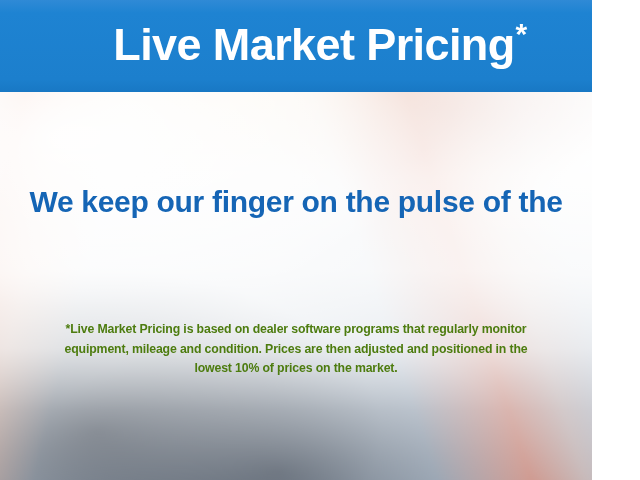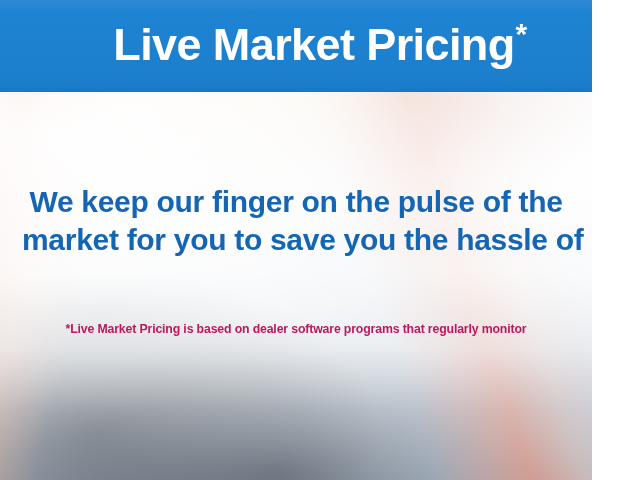--- a/index.html
+++ b/index.html
@@ -111,21 +111,21 @@
     margin-top:7px;
   }
 
   .headline .ln { display:block; white-space:nowrap; }
 
   
   .disclaimer {
     position:absolute;
     left:0; right:0; top:320px;
     text-align:center;
-    color:#be185d;
+    color:#4d7c0f;
     font-size:12.3px;
     font-weight:bold;
     line-height:19.5px;
     letter-spacing:-0.15px;
     padding:0 26px;
   }
 
   .disclaimer .ln { display:block; white-space:nowrap; }
 </style>
 </head>
@@ -135,20 +135,21 @@
 
   <div class="bg-photo"></div>
   <div class="bg-veil"></div>
 
   <div class="banner">
     <div class="banner-title"><span>Live Market Pricing</span><span class="asterisk">*</span></div>
   </div>
 
   <div class="headline">
     <span class="ln">We keep our finger on the pulse of the</span>
-    <span class="ln">market for you to save you the hassle of</span>
   </div>
 
   <div class="disclaimer">
     <span class="ln">*Live Market Pricing is based on dealer software programs that regularly monitor</span>
+    <span class="ln">equipment, mileage and condition. Prices are then adjusted and positioned in the</span>
+    <span class="ln">lowest 10% of prices on the market.</span>
   </div>
 
 </div>
 
 </body></html>

